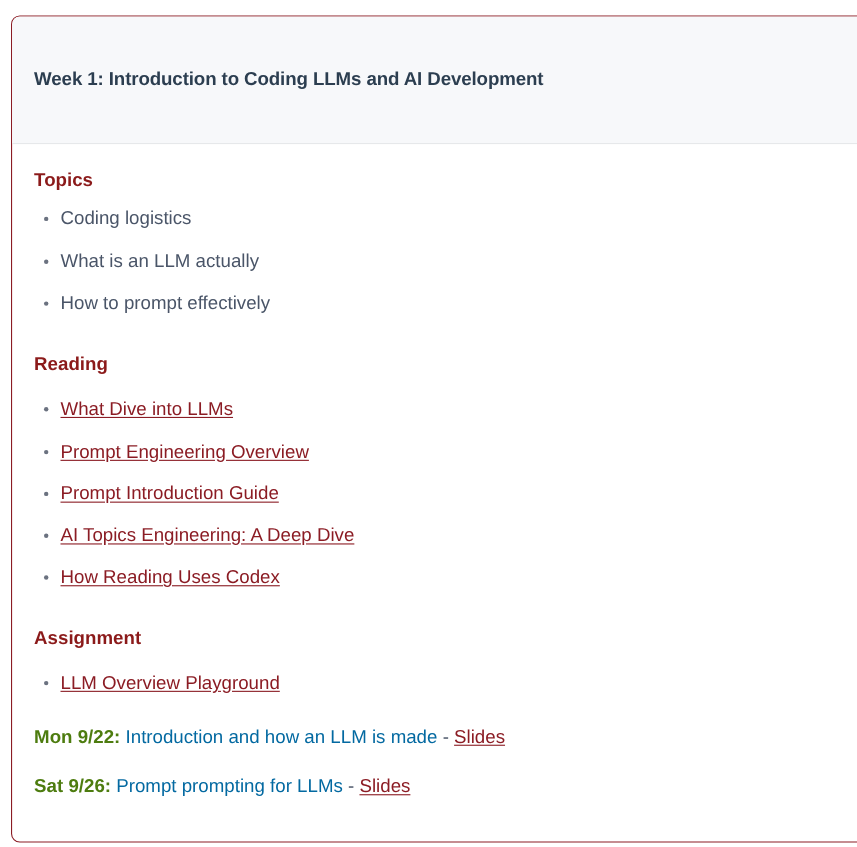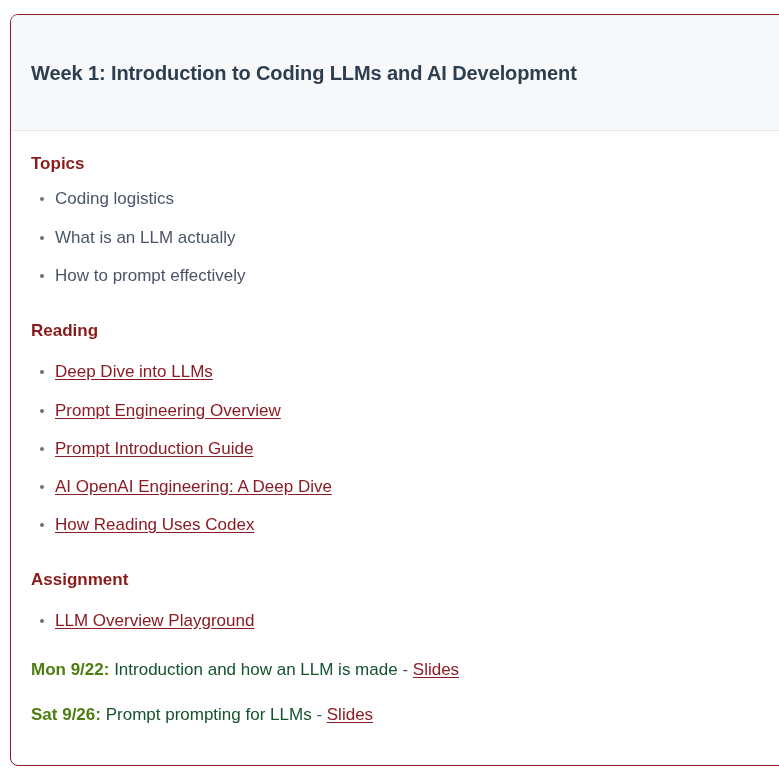--- a/index.html
+++ b/index.html
@@ -34,21 +34,21 @@
   .card-header {
     height: 116px;
     box-sizing: border-box;
     background: #f7f8fa;
     border-bottom: 1px solid #e6e8ea;
     display: flex;
     align-items: center;
     padding: 0 20px;
   }
   .card-title {
-    font-size: 20px;
+    font-size: 17px;
     font-weight: bold;
     color: #2c3e50;
     letter-spacing: -0.1px;
     line-height: 1.2;
   }
 
   
   .card-body {
     padding: 22px 20px 0 20px;
   }
@@ -105,21 +105,21 @@
     font-size: 17px;
     color: #4a5568;
     line-height: 1.25;
     margin-bottom: 24px;
   }
   .session-line:last-child { margin-bottom: 0; }
   .session-date {
     font-weight: bold;
     color: #4d7c0f;
   }
-  .session-desc { color: #14532d; }
+  .session-desc { color: #0369a1; }
   .session-sep { color: #4a5568; }
 </style>
 </head>
 <body>
 
 <div class="week-card">
 
   <div class="card-header">
     <div class="card-title">Week 1: Introduction to Coding LLMs and AI Development</div>
   </div>
@@ -135,30 +135,30 @@
         <span>What is an LLM actually</span>
       </li>
       <li>
         <span>How to prompt effectively</span>
       </li>
     </ul>
 
     <h3 class="section-heading reading-heading">Reading</h3>
     <ul class="bullet-list links-list">
       <li>
-        <a class="doc-link">Deep Dive into LLMs</a>
+        <a class="doc-link">What Dive into LLMs</a>
       </li>
       <li>
         <a class="doc-link">Prompt Engineering Overview</a>
       </li>
       <li>
         <a class="doc-link">Prompt Introduction Guide</a>
       </li>
       <li>
-        <a class="doc-link">AI OpenAI Engineering: A Deep Dive</a>
+        <a class="doc-link">AI Topics Engineering: A Deep Dive</a>
       </li>
       <li>
         <a class="doc-link">How Reading Uses Codex</a>
       </li>
     </ul>
 
     <h3 class="section-heading assignment-heading">Assignment</h3>
     <ul class="bullet-list links-list">
       <li>
         <a class="doc-link">LLM Overview Playground</a>

